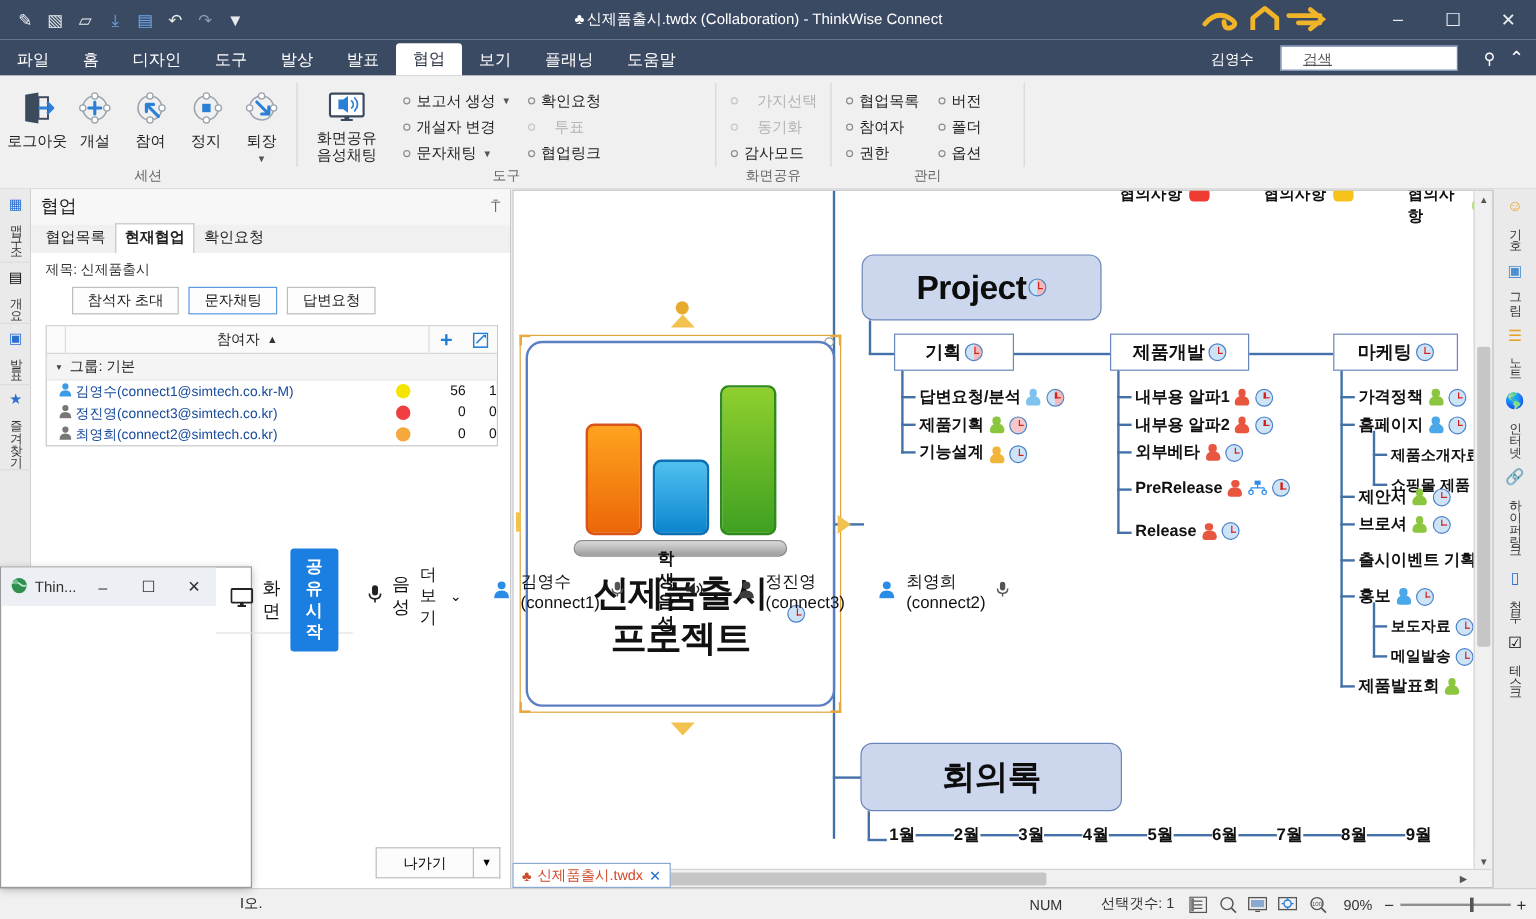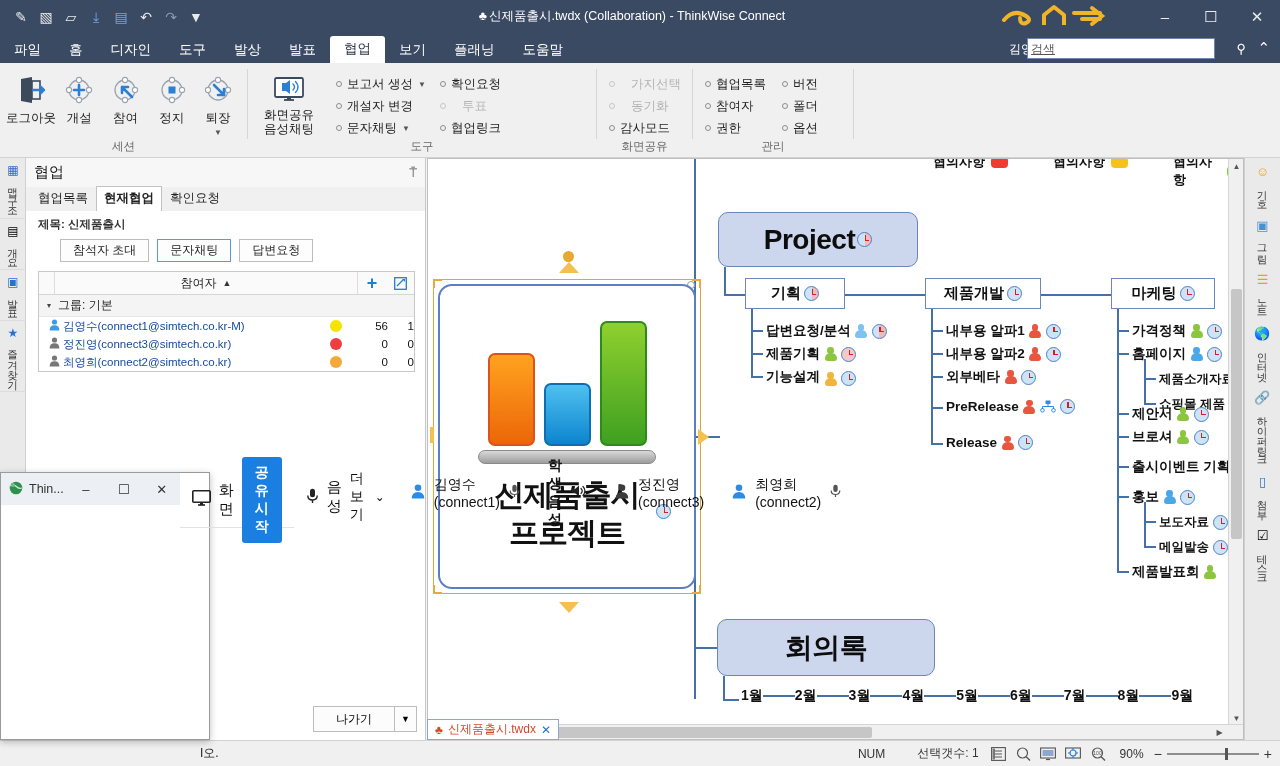--- a/index.html
+++ b/index.html
@@ -53,23 +53,23 @@
     line-height: 1;
   }
   .menu-item.active {
     background: #ffffff; color: #2b3446; border-radius: 3px 3px 0 0;
     padding: 6px 14px 8px 14px;
   }
   .user-name {
     position: absolute; right: 235px; top: 8px; color: #ffffff; font-size: 12px;
   }
   .search-box {
-    position: absolute; right: 65px; top: 5px; width: 188px; height: 21px;
+    position: absolute; right: 65px; top: 5px; width: 148px; height: 21px;
     background: #ffffff; border: 1px solid #6f86ab;
-    font-size: 12px; color: #555; padding: 3px 3px; line-height: 14px; text-decoration: underline;
+    font-size: 12px; color: #555; padding: 3px 18px; line-height: 14px; text-decoration: underline;
   }
   .search-ico {
     position: absolute; right: 34px; top: 8px; color: #ffffff; font-size: 13px;
   }
   .chev-up {
     position: absolute; right: 10px; top: 6px; color: #ffffff; font-size: 15px;
   }
 
   
   .ribbon {
@@ -141,21 +141,21 @@
   .cp-pin { font-size: 13px; color: #444; }
   .cp-tabs { display: flex; align-items: flex-end; height: 24px; background: #f0f0f0; padding-left: 4px; }
   .cp-tab {
     padding: 3px 7px 4px 7px; font-size: 12.5px; color: #222;
     border: 1px solid transparent; border-bottom: none;
   }
   .cp-tab.active {
     background: #ffffff; border-color: #c2c2c2; font-weight: bold;
   }
   .cp-body { flex: 1; background: #ffffff; padding: 6px 10px 0 12px; position: relative; }
-  .cp-subject { font-size: 11.5px; color: #333; font-weight: bold; margin-bottom: 7px; }
+  .cp-subject { font-size: 11.5px; color: #333; font-weight: normal; margin-bottom: 7px; }
   .cp-btn-row { display: flex; gap: 8px; margin-bottom: 9px; padding-left: 22px; }
   .cp-btn {
     height: 23px; min-width: 72px; padding: 0 12px;
     background: #fdfdfd; border: 1px solid #bdbdbd;
     font-size: 12px; color: #1c1c1c;
     display: flex; align-items: center; justify-content: center;
   }
   .cp-btn.focus { border-color: #5a9ae0; }
   .grid {
     border: 1px solid #c9c9c9; background: #ffffff;

